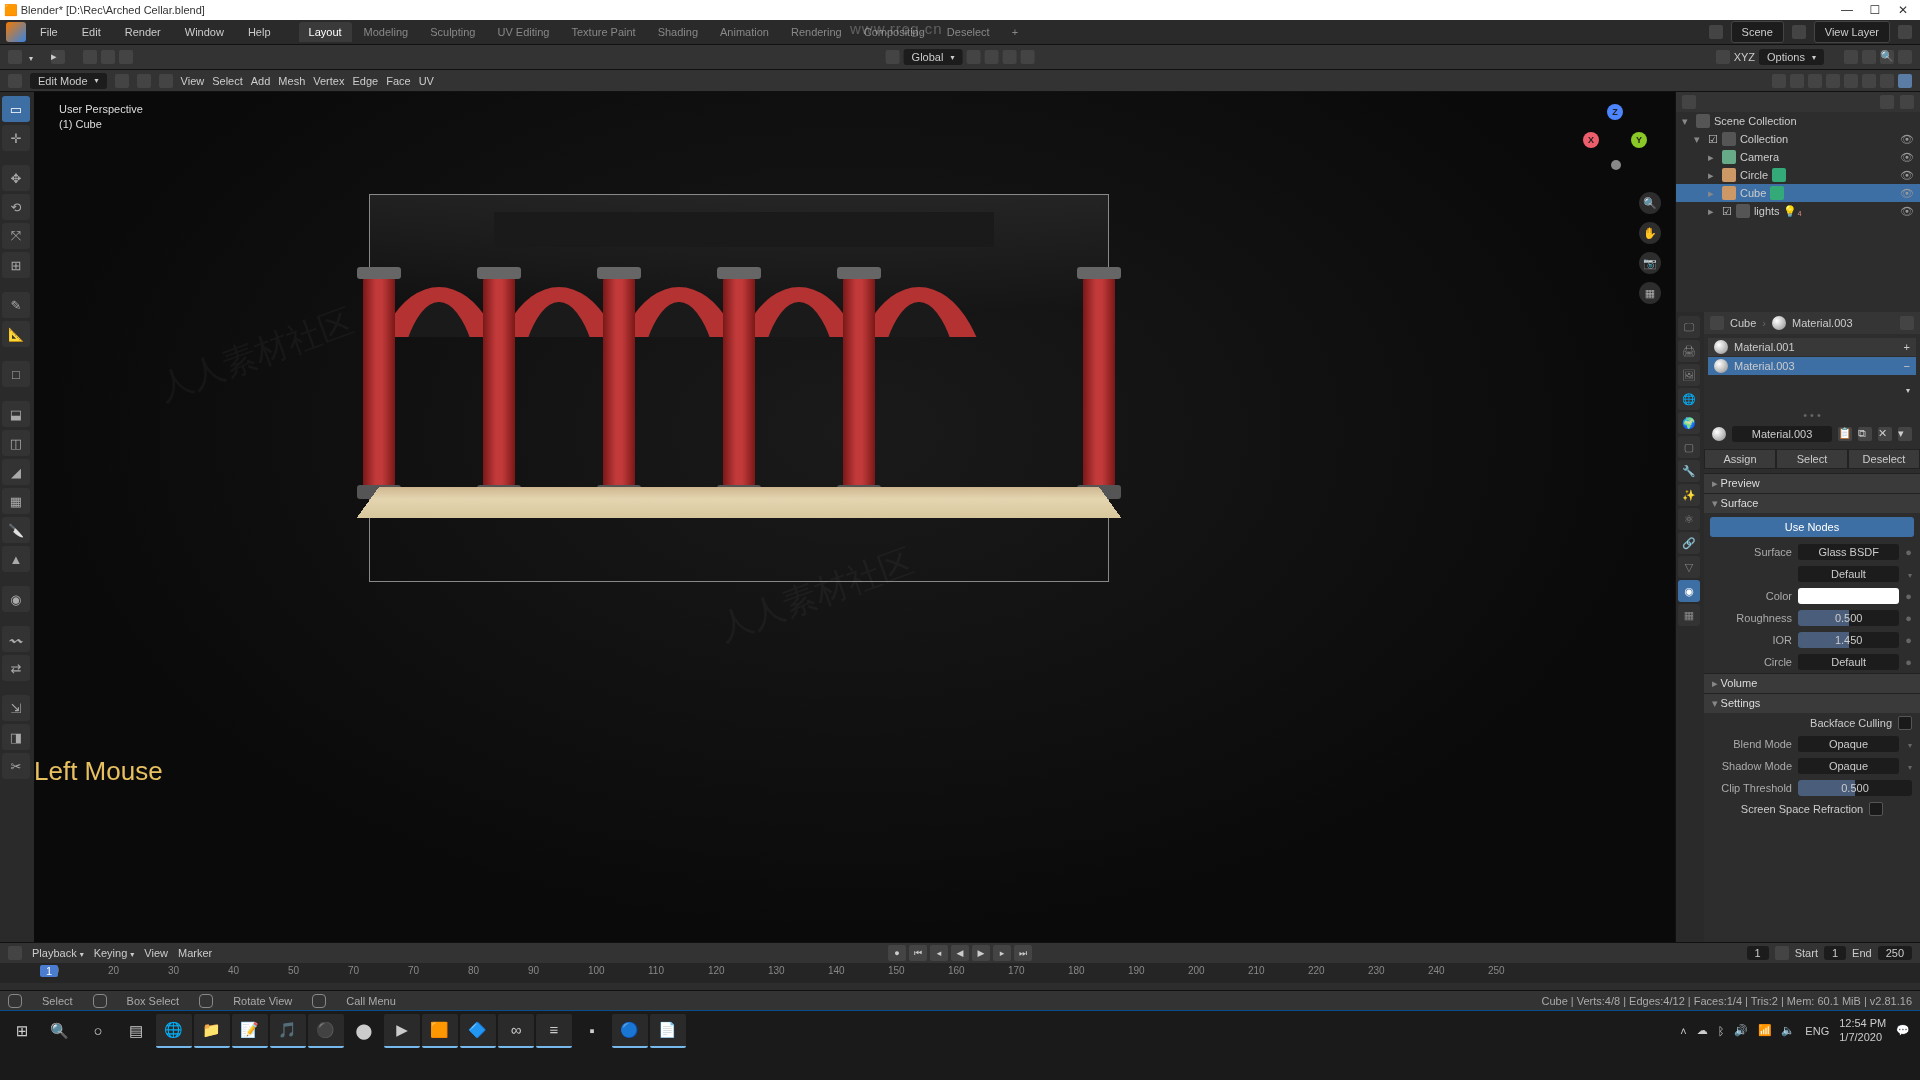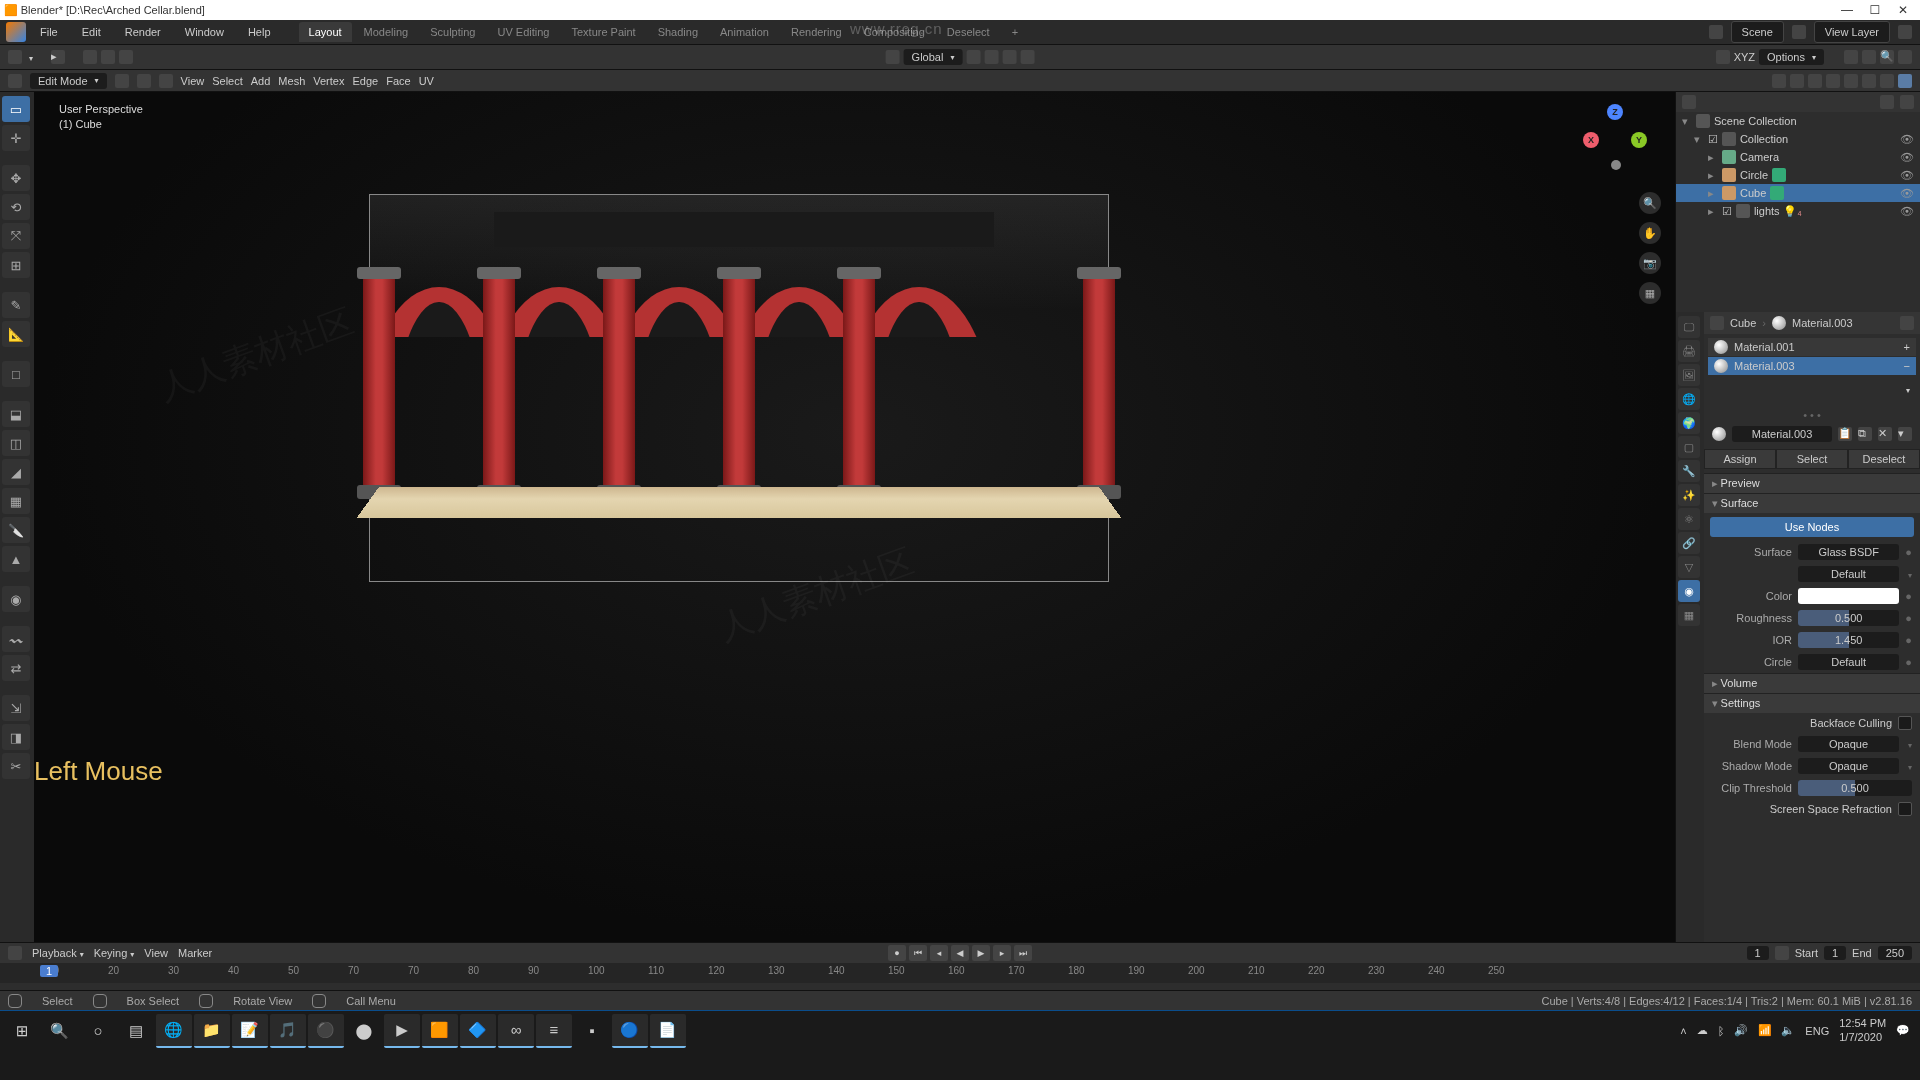--- a/index.html
+++ b/index.html
@@ -464,21 +464,21 @@
           </div>
         <div class="prop-row">
             <div class="lab">Shadow Mode</div>
             <div class="val"><span>Opaque</span></div>
             <span class="dot arrow-down"></span>
           </div>
         <div class="prop-row">
             <div class="lab">Clip Threshold</div>
             <div class="val slider"><span>0.500</span></div>
           </div>
-        <div class="prop-row" style="justify-content:flex-end">
+        <div class="prop-row" style="justify-content:center">
             <span>Screen Space Refraction</span>
             <span class="checkbox"></span>
           </div>
       </div>
     </div>
   </div>
 </div>
 
 <div class="timeline-area">
   <div class="tl-head" style="position:relative">

